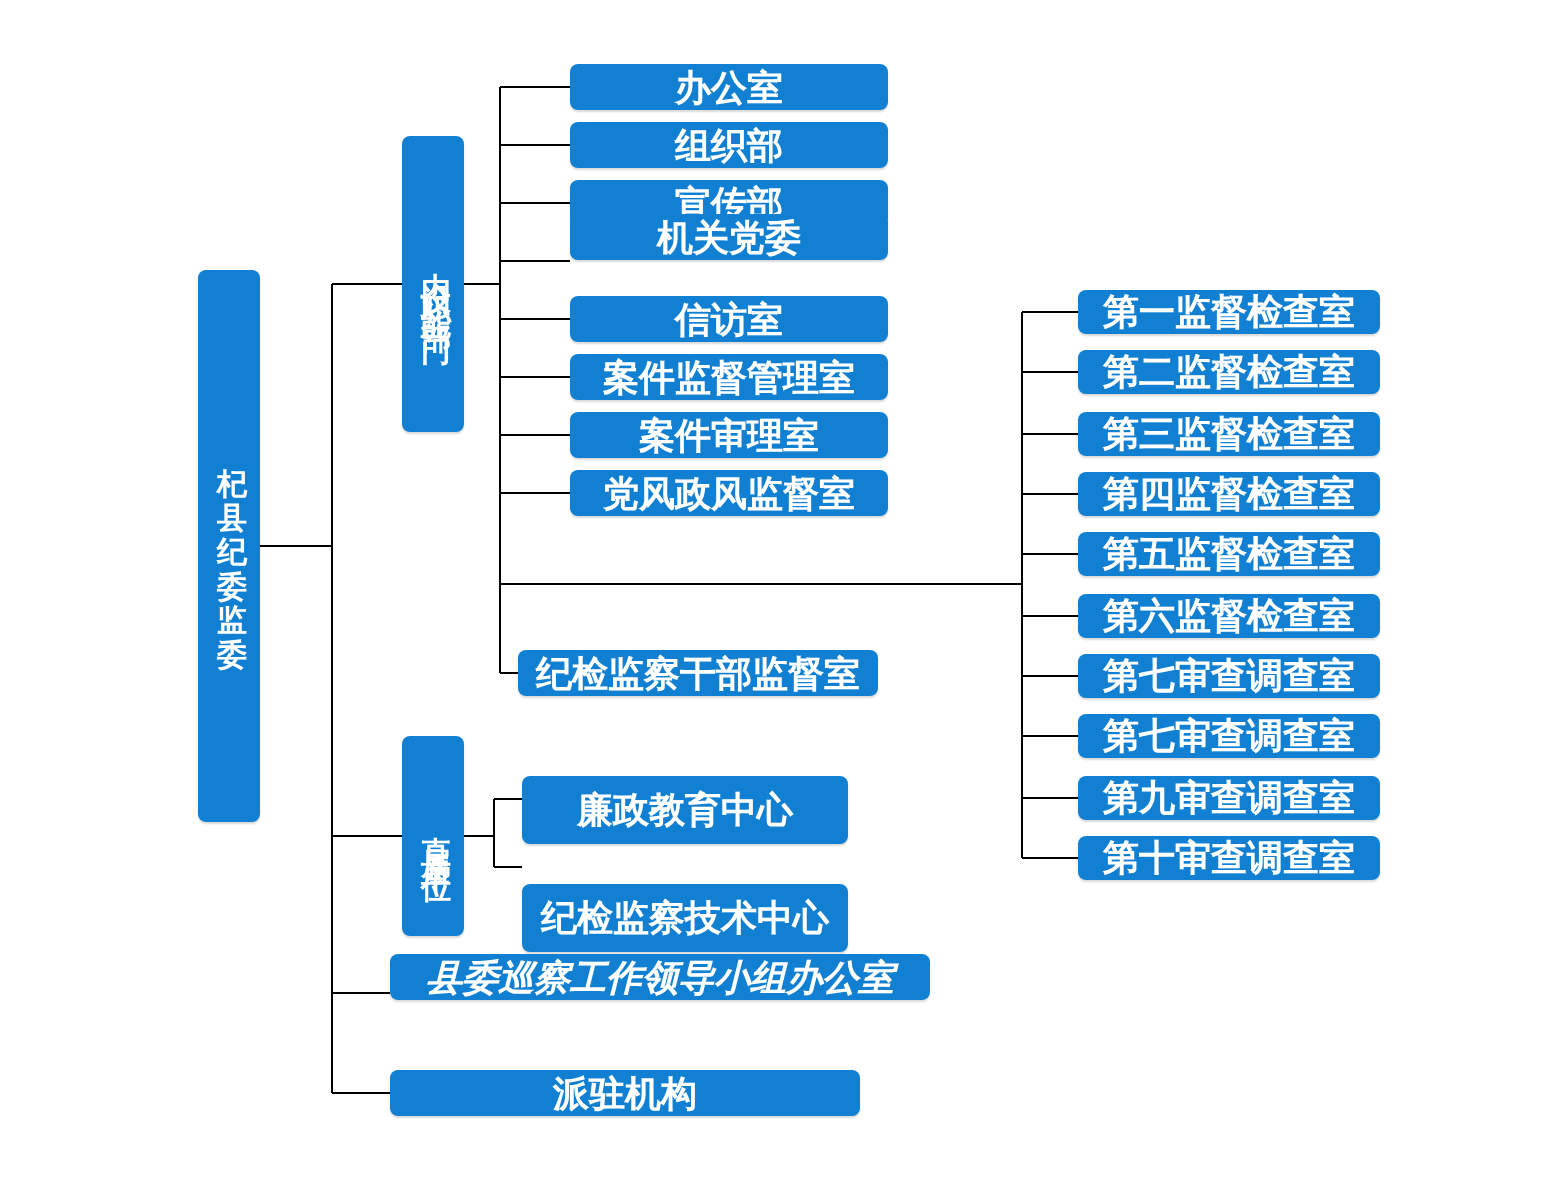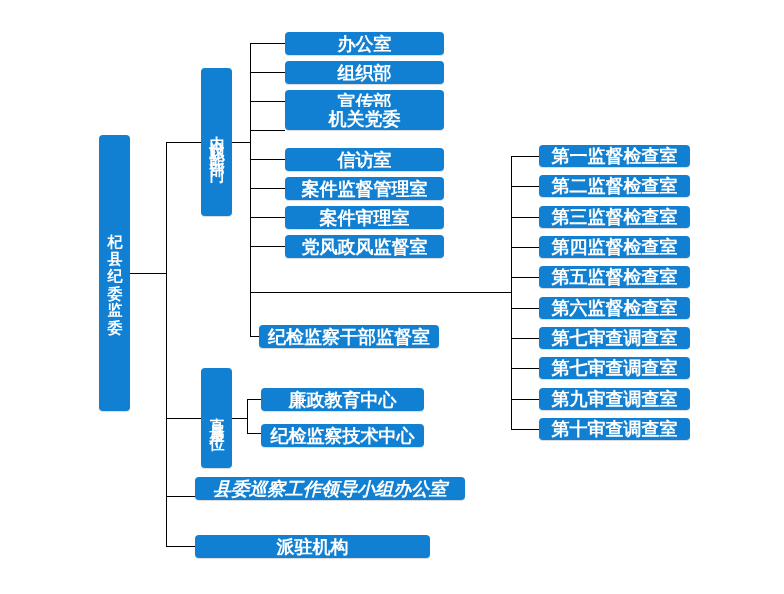--- a/index.html
+++ b/index.html
@@ -41,21 +41,21 @@
     text-orientation: upright;
     font-size: 15px;
     letter-spacing: 6px;
   }
   .root-box      { left: 99px;  top: 135px; width: 31px;  height: 276px; letter-spacing: 17px; }
   .internal-box  { left: 201px; top: 68px;  width: 31px;  height: 148px; letter-spacing: 6px; }
   .direct-box    { left: 201px; top: 368px; width: 31px;  height: 100px; letter-spacing: 6px; }
   .dept          { left: 285px; width: 159px; height: 23px; }
   .cadre-box     { left: 259px; top: 325px; width: 180px; height: 23px; }
   .room          { left: 539px; width: 151px; height: 22px; }
-  .unit          { left: 261px; width: 163px; height: 23px; }
+  .unit          { left: 261px; width: 163px; height: 34px; }
   .patrol-box    { left: 195px; top: 477px; width: 270px; height: 23px; font-style: italic; }
   .dispatch-box  { left: 195px; top: 535px; width: 235px; height: 23px; }
 </style>
 </head>
 <body>
 
 <div class="canvas">
 
   <svg class="lines-layer" width="784" height="594" viewBox="0 0 784 594" shape-rendering="crispEdges">
     <g stroke="#000000" stroke-width="1" fill="none">
@@ -122,18 +122,18 @@
   <div class="box room" style="top:206px">第三监督检查室</div>
   <div class="box room" style="top:236px">第四监督检查室</div>
   <div class="box room" style="top:266px">第五监督检查室</div>
   <div class="box room" style="top:297px">第六监督检查室</div>
   <div class="box room" style="top:327px">第七审查调查室</div>
   <div class="box room" style="top:357px">第七审查调查室</div>
   <div class="box room" style="top:388px">第九审查调查室</div>
   <div class="box room" style="top:418px">第十审查调查室</div>
 
   <div class="box unit" style="top:388px">廉政教育中心</div>
-  <div class="box unit" style="top:424px">纪检监察技术中心</div>
+  <div class="box unit" style="top:442px">纪检监察技术中心</div>
 
   <div class="box patrol-box">县委巡察工作领导小组办公室</div>
   <div class="box dispatch-box">派驻机构</div>
 
 </div>
 
 </body></html>

